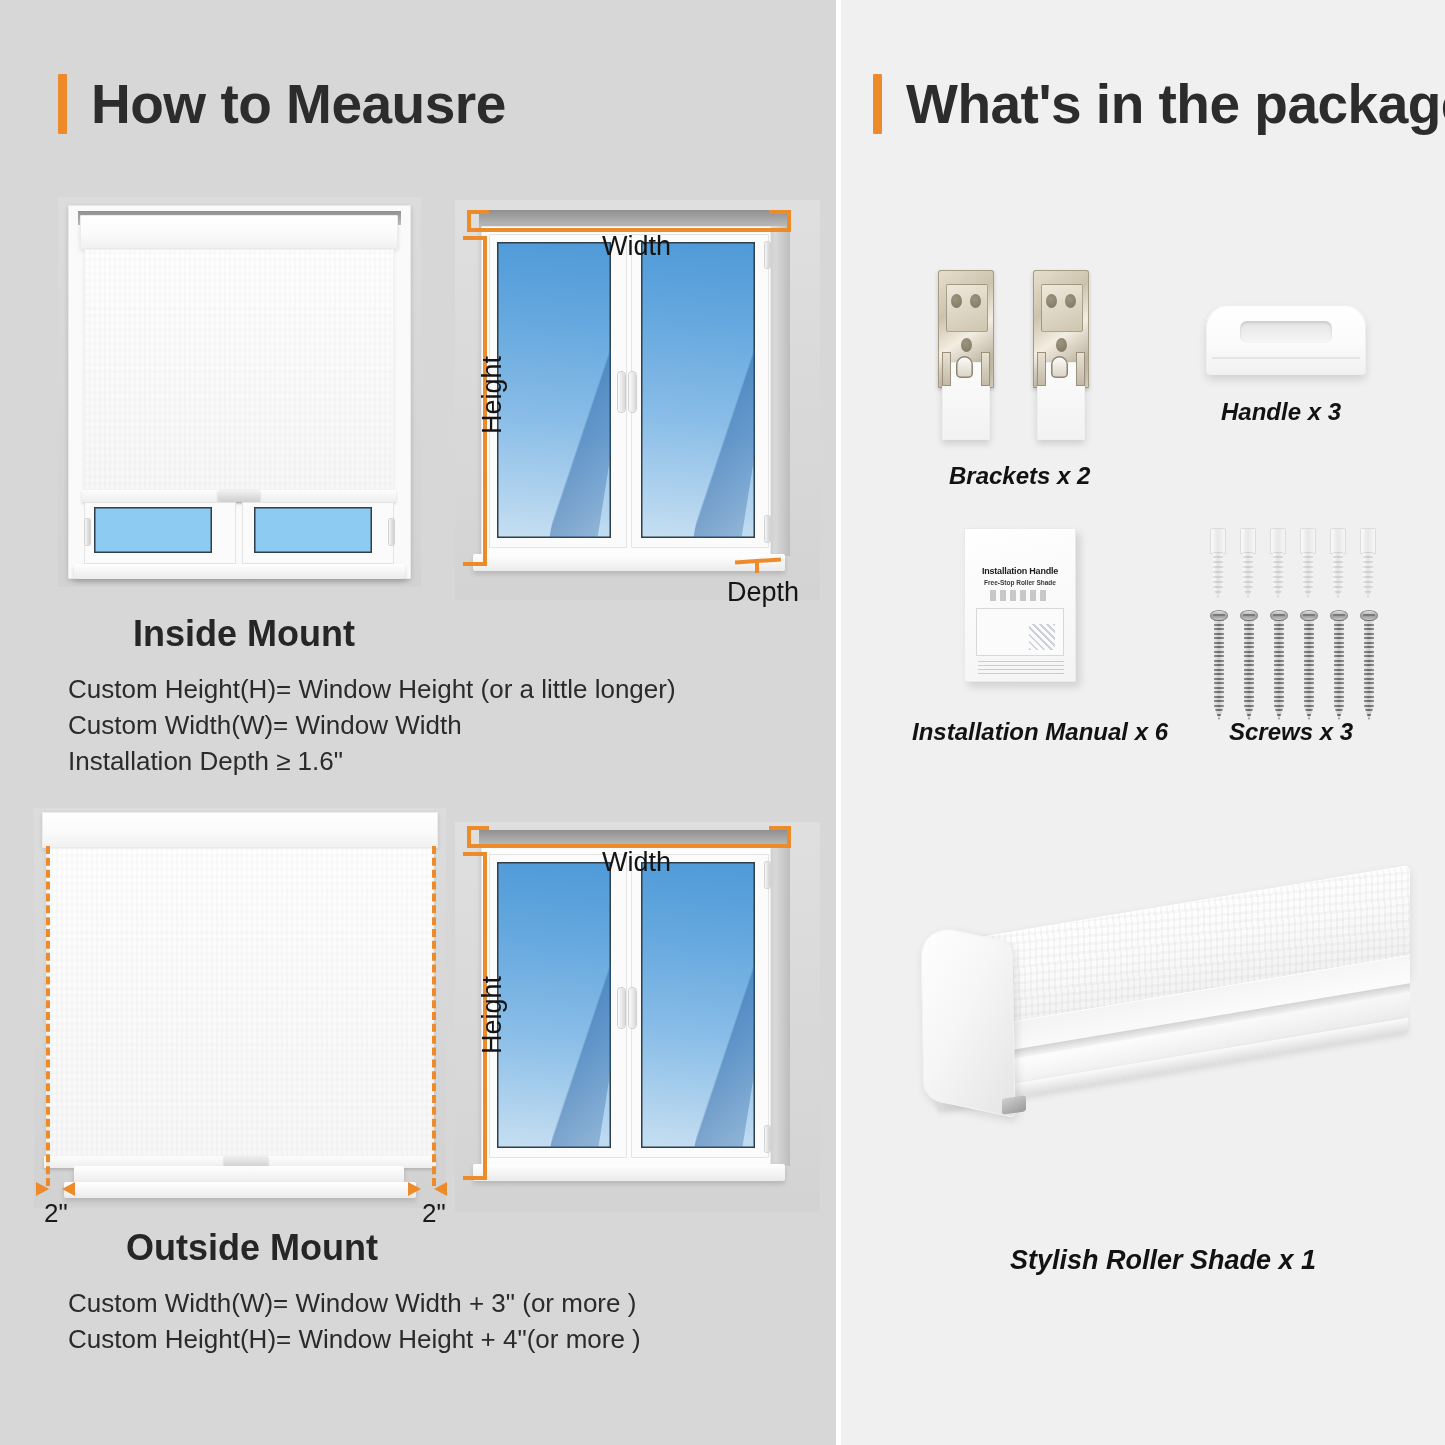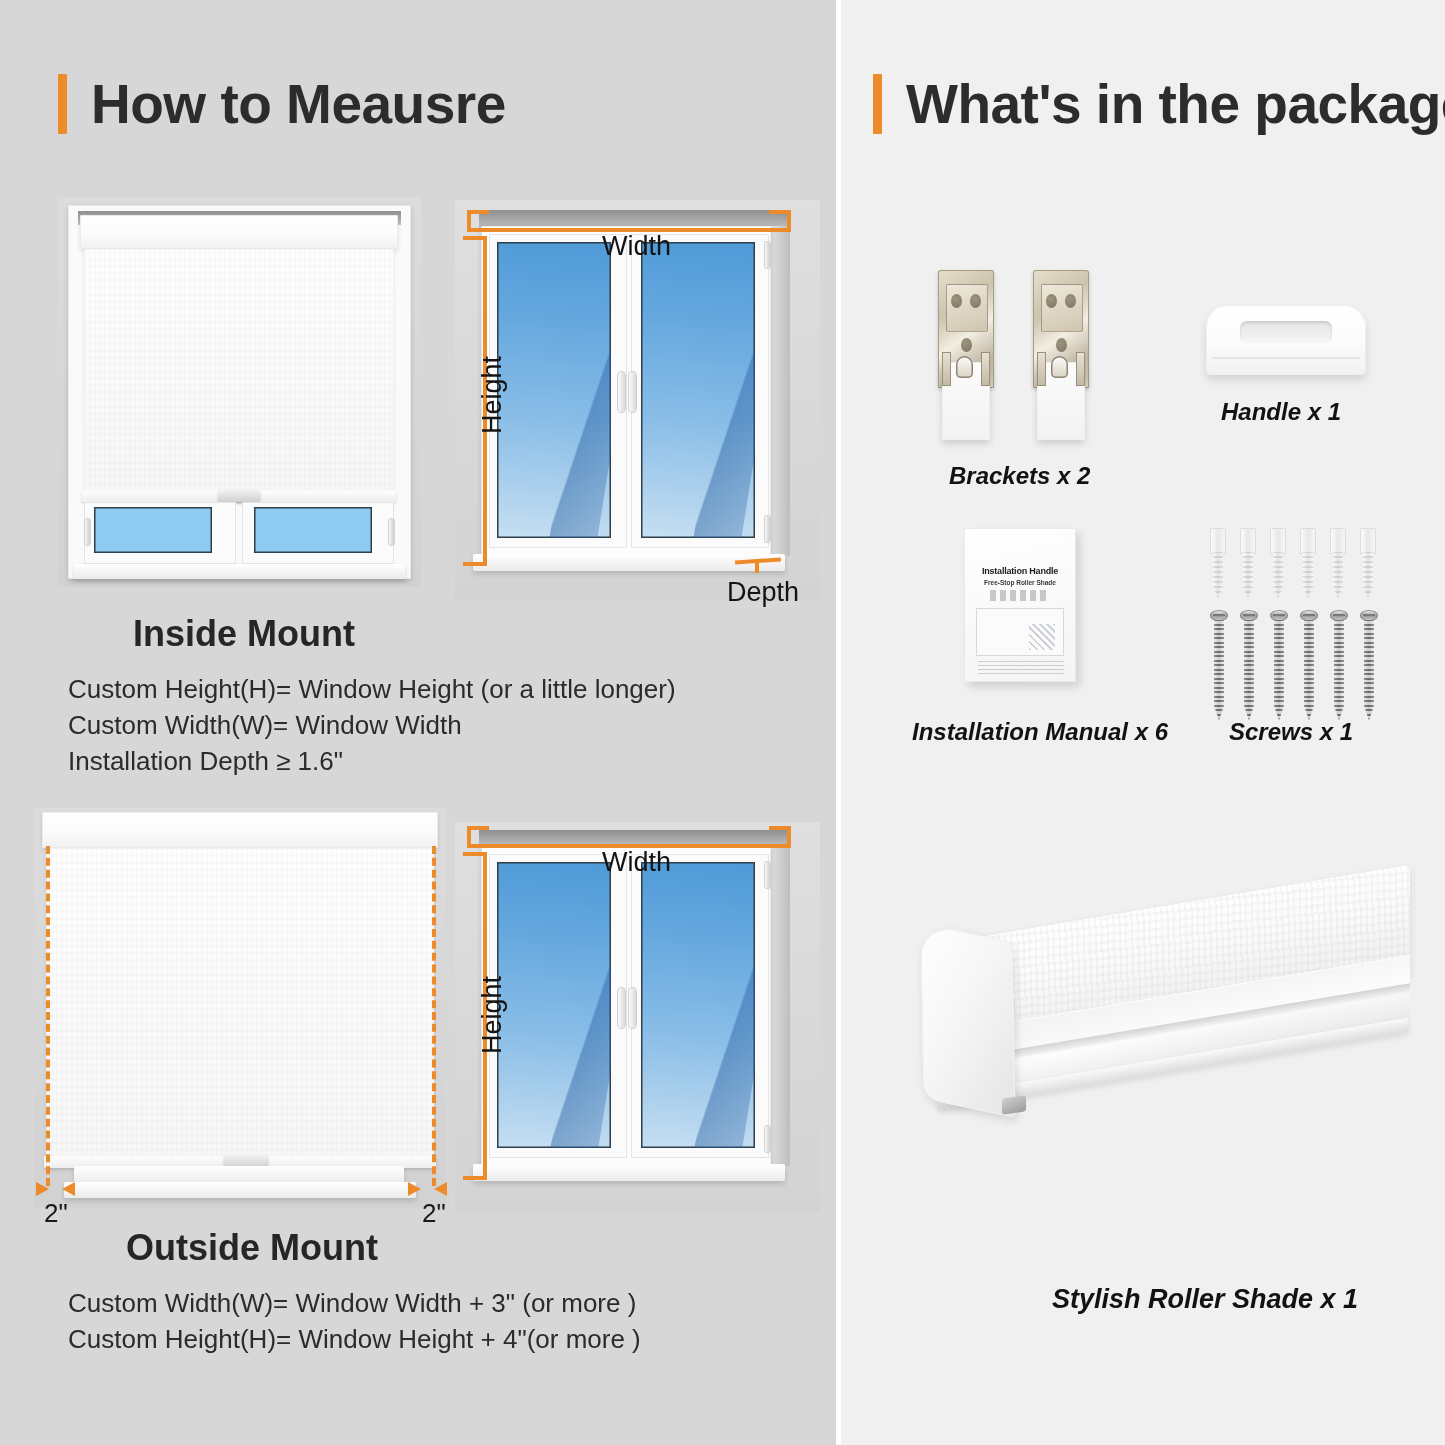--- a/index.html
+++ b/index.html
@@ -468,21 +468,21 @@
     <div class="tabL"></div>
     <div class="tabR"></div>
     <div class="slot"></div>
   </div>
   <div class="pkg-label" style="left:949px; top:462px;">Brackets x 2</div>
 
   <div class="handle-obj" style="left:1206px; top:305px;">
     <div class="slotm"></div>
     <div class="seam"></div>
   </div>
-  <div class="pkg-label" style="left:1221px; top:398px;">Handle x 1</div>
+  <div class="pkg-label" style="left:1221px; top:398px;">Handle x 3</div>
 
   <div class="manual" style="left:964px; top:528px;">
     <div class="m-head">Installation Handle</div>
     <div class="m-sub">Free-Stop Roller Shade</div>
     <div class="m-scrib"></div>
     <div class="m-box"></div>
     <div class="m-foot"></div>
   </div>
   <div class="pkg-label" style="left:912px; top:718px;">Installation Manual x 6</div>
 
@@ -531,25 +531,25 @@
       </div>
     <div class="screw" style="left:120px; top:0;">
         <div class="sh"></div>
         <div class="sb"></div>
       </div>
     <div class="screw" style="left:150px; top:0;">
         <div class="sh"></div>
         <div class="sb"></div>
       </div>
   </div>
-  <div class="pkg-label" style="left:1229px; top:718px;">Screws  x 1</div>
+  <div class="pkg-label" style="left:1229px; top:718px;">Screws  x 3</div>
 
   <div class="shade-photo" style="left:930px; top:905px; width:490px; height:280px;">
     <div class="tube"></div>
     <div class="front"></div>
     <div class="groove"></div>
     <div class="rail"></div>
     <div class="endcap"></div>
     <div class="metalbit"></div>
   </div>
-  <div class="pkg-label" style="left:1052px; top:1245px; font-size:27px;margin-top:39px;">Stylish Roller Shade x 1</div>
+  <div class="pkg-label" style="left:1010px; top:1245px; font-size:27px;">Stylish Roller Shade x 1</div>
 
 </div>
 
 </body></html>

